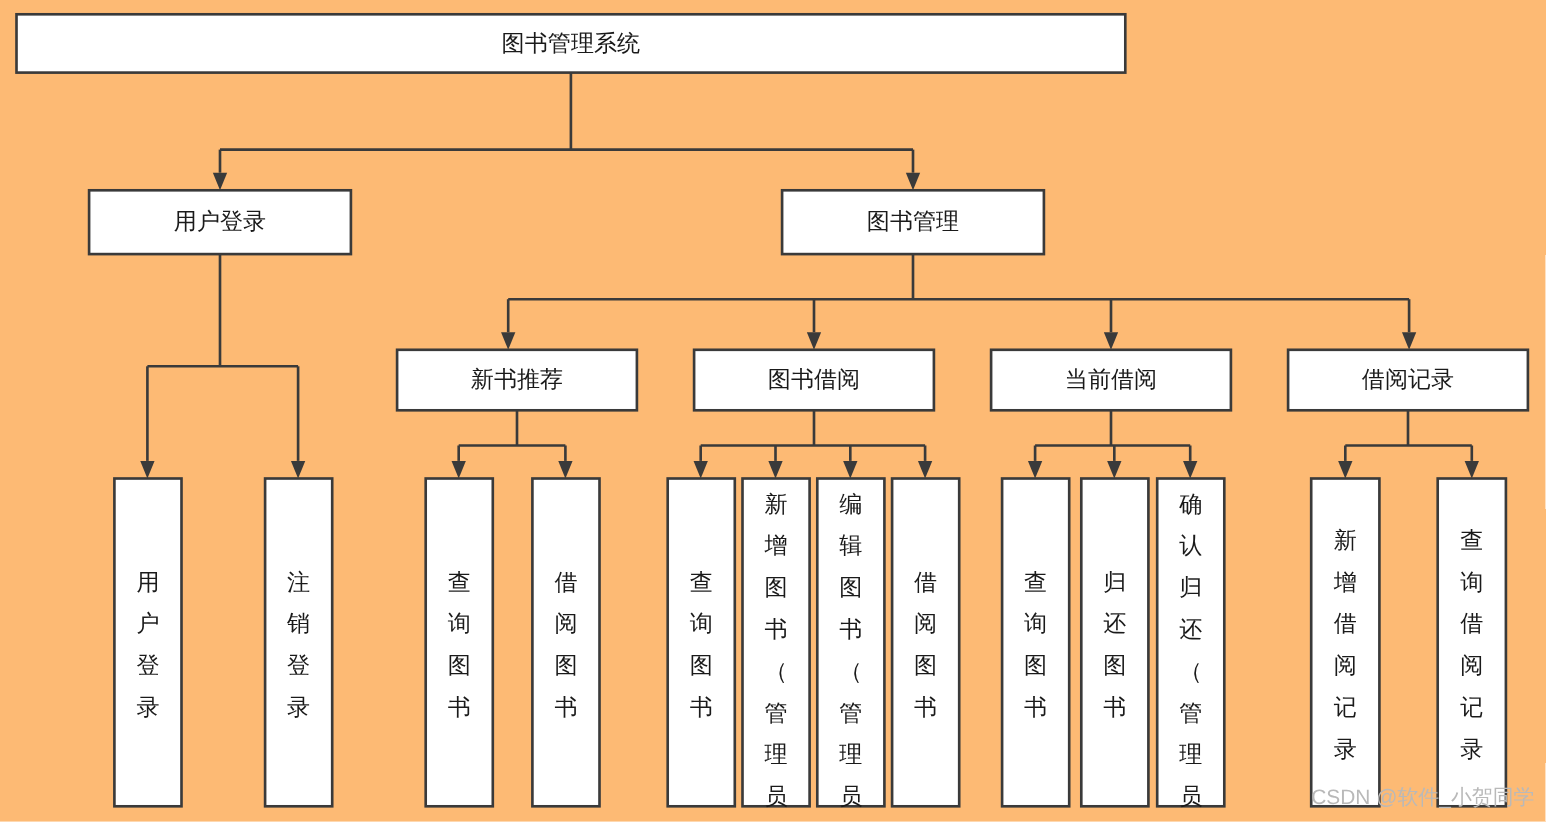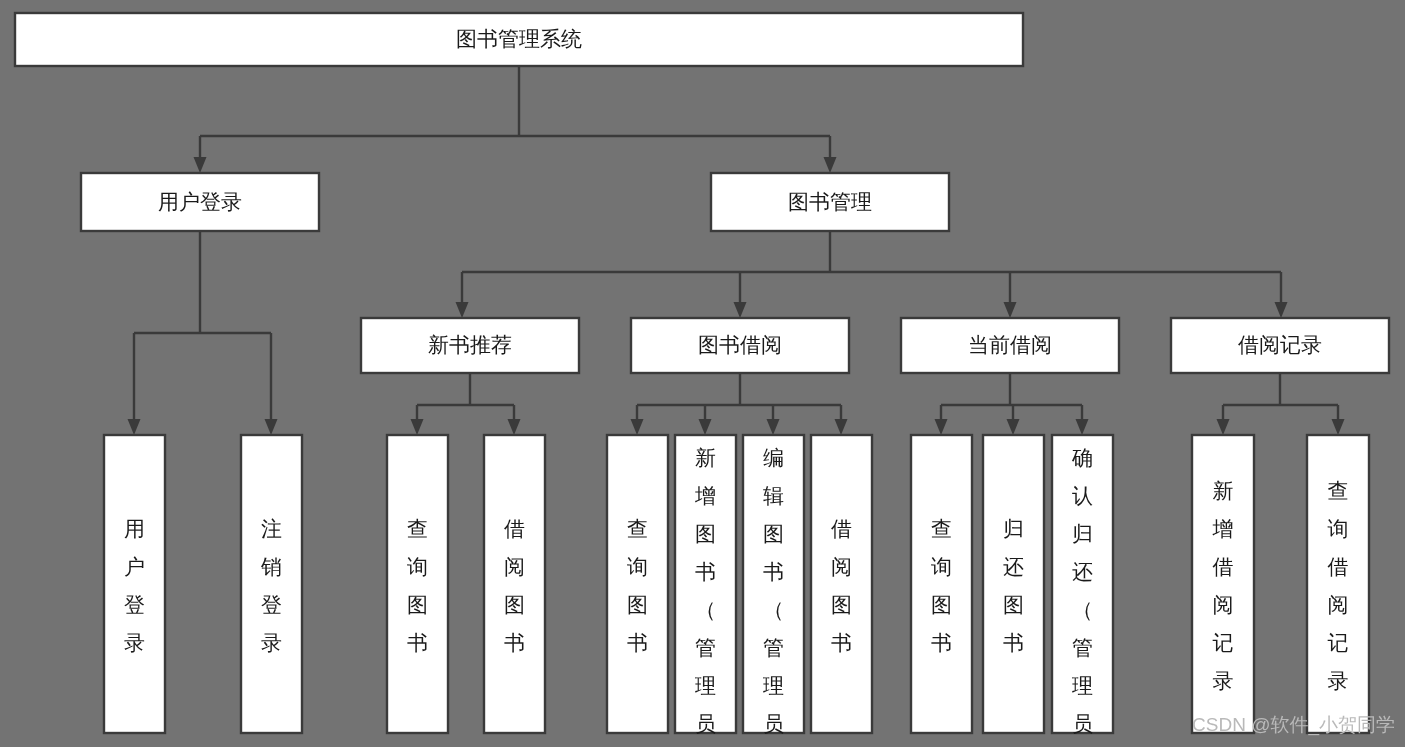--- a/index.html
+++ b/index.html
@@ -8,21 +8,21 @@
     padding: 0;
     background: #ffffff;
   }
   body {
     font-family: "Liberation Sans", "DejaVu Sans", sans-serif;
   }
   #diagram-root {
     position: relative;
     width: 1405px;
     height: 747px;
-    background: #737373;
+    background: #fdba74;
     overflow: hidden;
   }
   svg.diagram-canvas {
     position: absolute;
     left: 0;
     top: 0;
     width: 1405px;
     height: 747px;
     display: block;
   }

